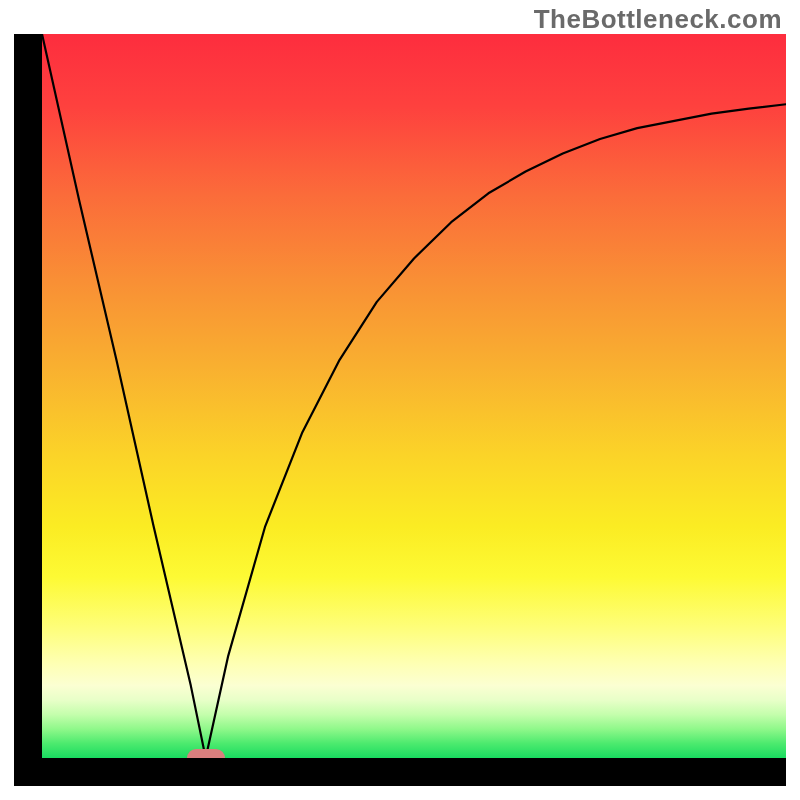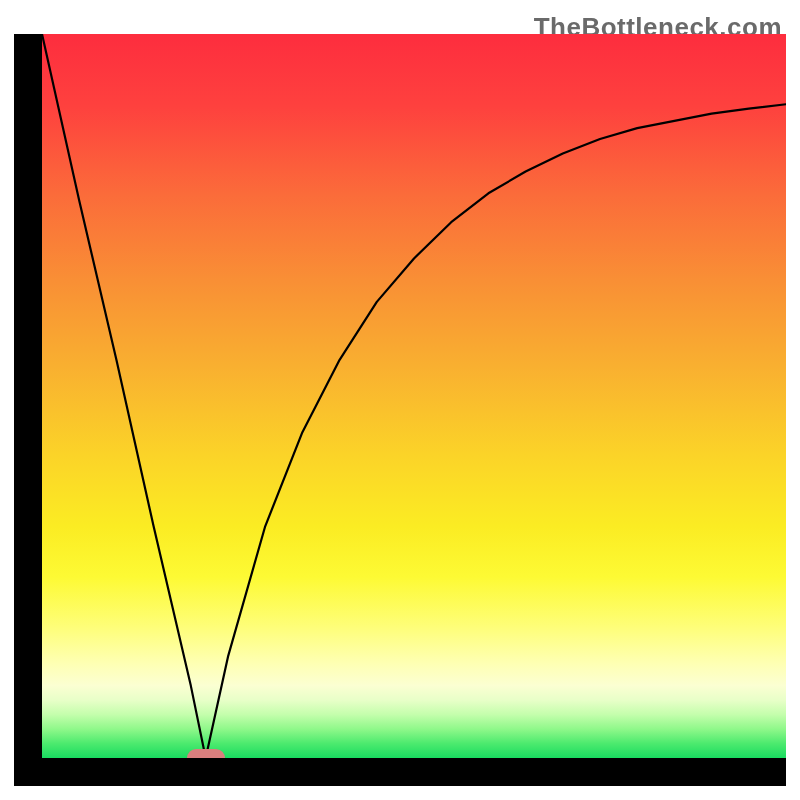--- a/index.html
+++ b/index.html
@@ -11,21 +11,21 @@
     background: #fff;
     font-family: Arial, Helvetica, sans-serif;
   }
   .root {
     position: relative;
     width: 800px;
     height: 800px;
   }
   .watermark {
     position: absolute;
-    top: 12px;
+    top: 4px;
     right: 18px;
     font-size: 26px;
     font-weight: 600;
     color: #6a6a6a;
     letter-spacing: 0.5px;
   }
   .frame {
     position: absolute;
     left: 14px;
     top: 34px;

